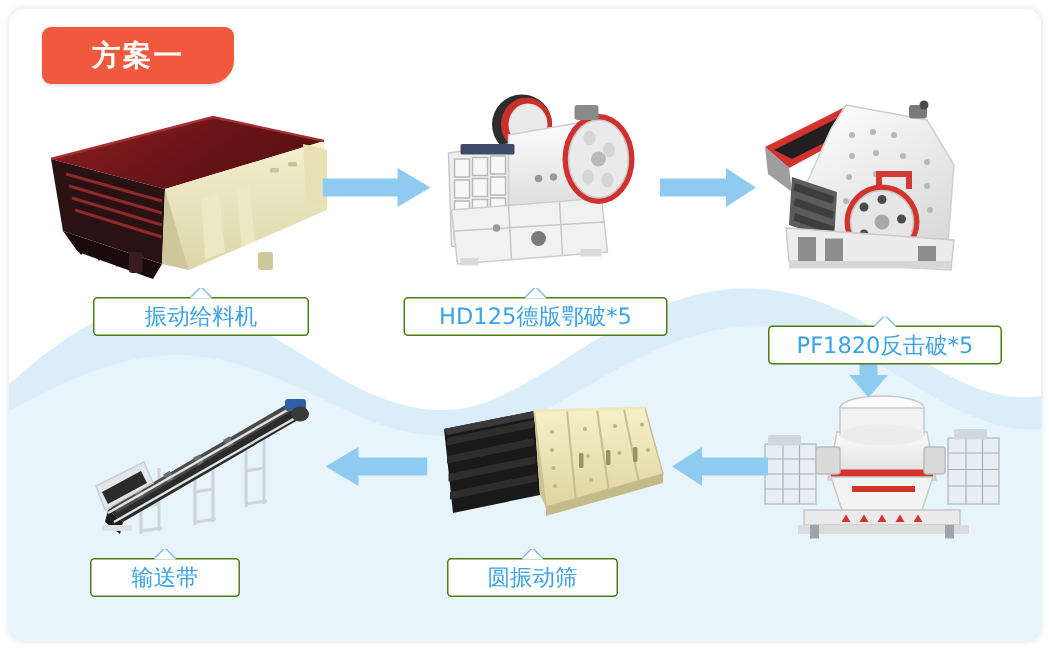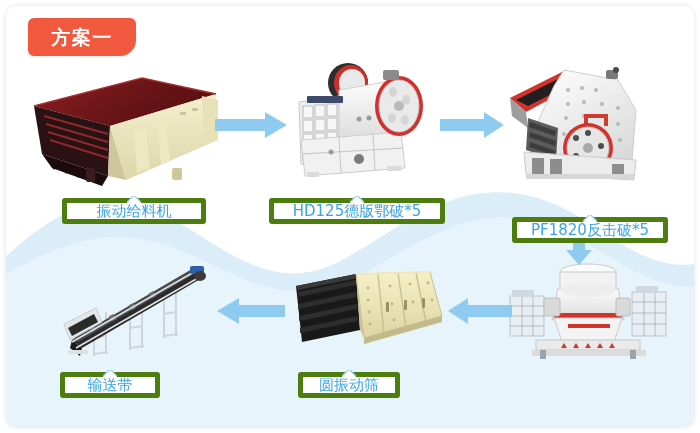--- a/index.html
+++ b/index.html
@@ -25,36 +25,36 @@
     overflow:hidden;
   }
   
   .wave-bg{
     position:absolute;left:0;top:0;width:688px;height:421px;
     pointer-events:none;
   }
   
   .badge{
     position:absolute;left:22px;top:12px;
-    width:108px;height:38px;
+    width:128px;height:38px;
     background:#f1593f;
     border-radius:6px 6px 16px 6px;
     display:flex;align-items:center;justify-content:center;
     box-shadow:0 1px 2px rgba(0,0,0,.10);
     z-index:30;
   }
   .badge span{
     color:#ffffff;font-size:19px;font-weight:bold;
     letter-spacing:1.5px;line-height:1;
   }
   
   .label{
     position:absolute;z-index:20;
     height:26px;
-    border:5px solid #4d7c0f;
+    border:1px solid #4d7c0f;
     border-radius:3px;
     background:#ffffff;
     display:flex;align-items:center;justify-content:center;
     padding:0 12px;
     box-sizing:border-box;
     white-space:nowrap;
   }
   .label span{
     color:#3aa3e8;font-size:15px;line-height:1;
   }
@@ -462,21 +462,21 @@
     <span class="notch"></span>
     <span>HD125德版鄂破*5</span>
   </div>
 
   <div class="label" style="left:506px;top:192px;width:156px;margin-top:19px;">
     <span class="notch"></span>
     <span>PF1820反击破*5</span>
   </div>
 
 
-  <div class="label" style="left:292px;top:366px;width:102px;">
+  <div class="label" style="left:292px;top:366px;width:114px;">
     <span class="notch"></span>
     <span>圆振动筛</span>
   </div>
 
   <div class="label" style="left:54px;top:366px;width:100px;align-items:center;">
     <span class="notch"></span>
     <span>输送带</span>
   </div>
 
  </div>

